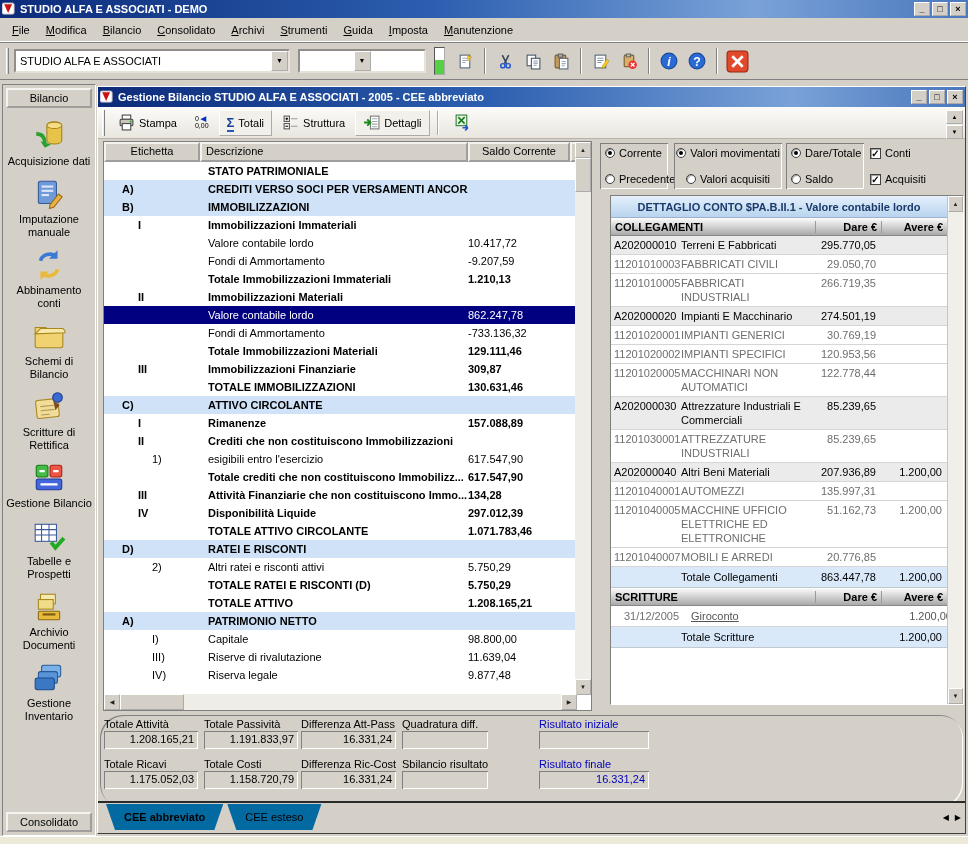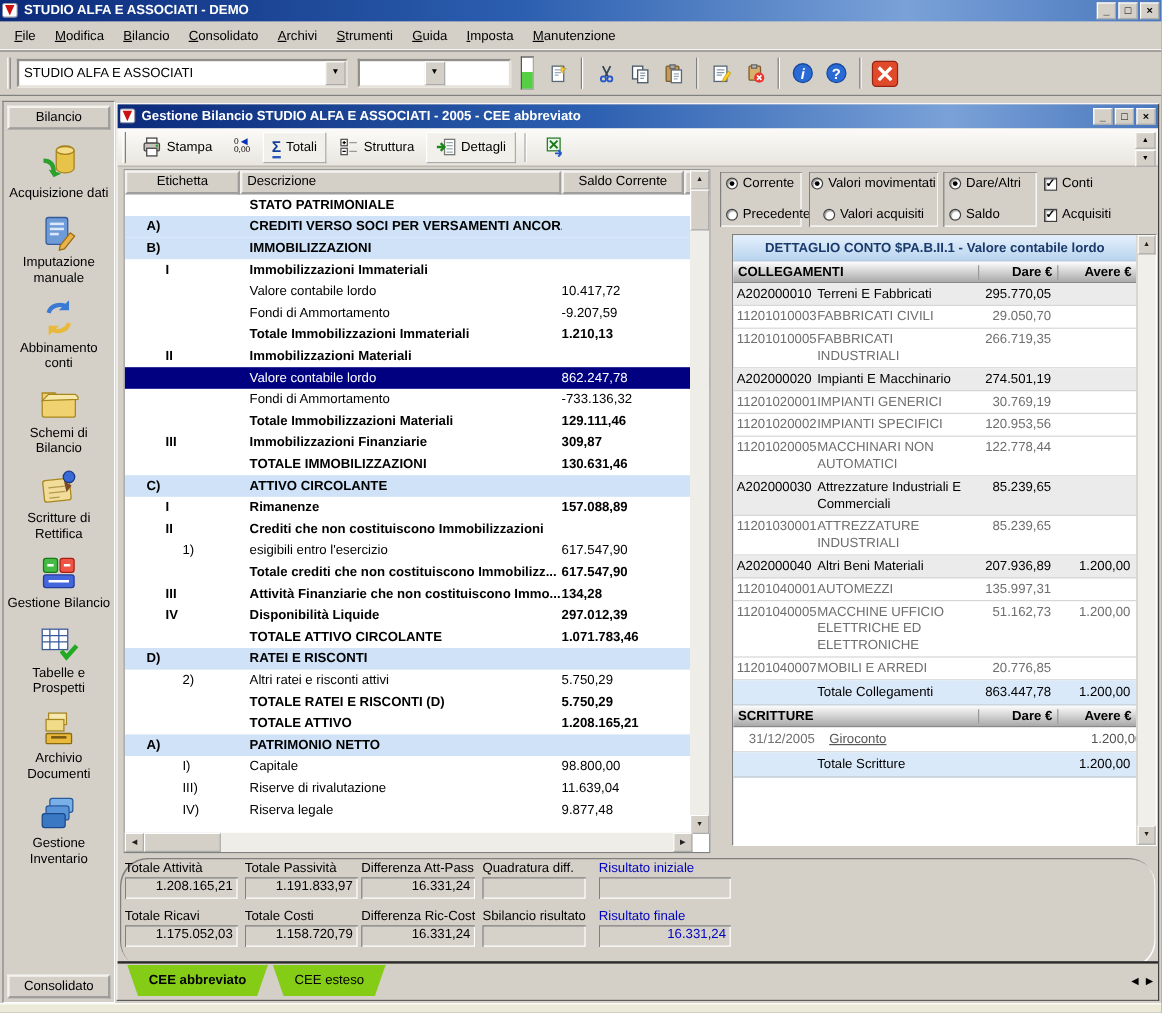--- a/index.html
+++ b/index.html
@@ -150,32 +150,32 @@
 
   
   .summary{ position:absolute; left:2px; top:628px; right:2px; height:92px; background:#d4d0c8;
     box-shadow:inset 1px 1px 0 #808080, inset -1px -1px 0 #fff; padding:2px 0 0 4px;border-radius:23px; }
   .sum-row{ display:flex; height:38px; margin-bottom:2px; }
   .sum-field{ display:flex; flex-direction:column; }
   .sum-field.f0{ width:94px; margin-right:6px;}
   .sum-field.f1{ width:94px; margin-right:3px;}
   .sum-field.f2{ width:95px; margin-right:6px;}
   .sum-field.f3{ width:86px; margin-right:11px;}
-  .sum-field.f4{ width:110px; }
+  .sum-field.f4{ width:110px;margin-left:40px; }
   .sum-label{ height:14px; line-height:14px; white-space:nowrap; overflow:hidden;}
   .sum-label.accent{ color:#0000bf; }
   .sum-box{ height:18px; line-height:16px; background:#d6d2ca; text-align:right; padding-right:4px;
     box-shadow:inset 1px 1px 0 #808080, inset -1px -1px 0 #fff; }
   .sum-box.accent{ color:#0000bf; }
 
   
   .tabsbar{ position:absolute; left:0; right:0; top:714px; height:32px; background:#d4d0c8;
     border-top:2px solid #2a2a2a; display:flex; align-items:flex-start; padding:1px 4px 0 8px;}
   .tab{ display:inline-flex; align-items:center; justify-content:center; padding:0 18px; height:26px;
-    background:#84cc16; margin-right:4px; cursor:pointer;
+    background:#0369a1; margin-right:4px; cursor:pointer;
     clip-path:polygon(0 0,100% 0,calc(100% - 9px) 100%,9px 100%);
     filter:drop-shadow(0 1px 0 #555) drop-shadow(1px 0 0 #999) drop-shadow(-1px 0 0 #999);}
   .tab.active .tab-lbl{ font-weight:bold; }
   .tab-arrows{ margin-left:auto; display:flex; gap:6px; align-items:center; height:26px; }
   .tab-arrows span{ font-size:8px; cursor:pointer;}
 
   .statusbar{ position:absolute; left:0; right:0; bottom:0; height:8px; background:#ece9d8; border-top:1px solid #fff;}
 
   svg{ display:block; }
 </style>
@@ -674,21 +674,21 @@
             <span class="opt-lbl">Valori movimentati</span>
           </div>
           <div class="opt">
             <span class="radio"></span>
             <span class="opt-lbl">Valori acquisiti</span>
           </div>
         </div>
         <div class="fbox g2">
           <div class="opt">
             <span class="radio on"></span>
-            <span class="opt-lbl">Dare/Altri</span>
+            <span class="opt-lbl">Dare/Totale</span>
           </div>
           <div class="opt">
             <span class="radio"></span>
             <span class="opt-lbl">Saldo</span>
           </div>
         </div>
         <div class="fchecks">
           <div class="opt">
             <span class="check on"></span>
             <span class="opt-lbl">Conti</span>

